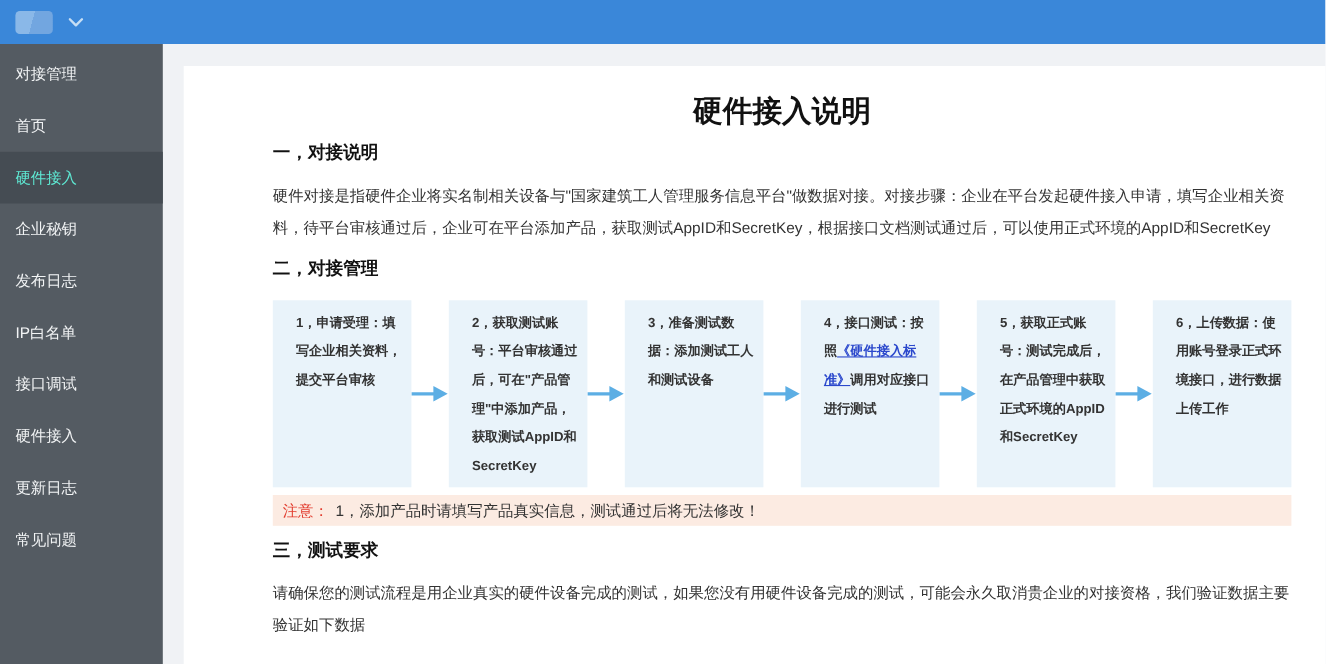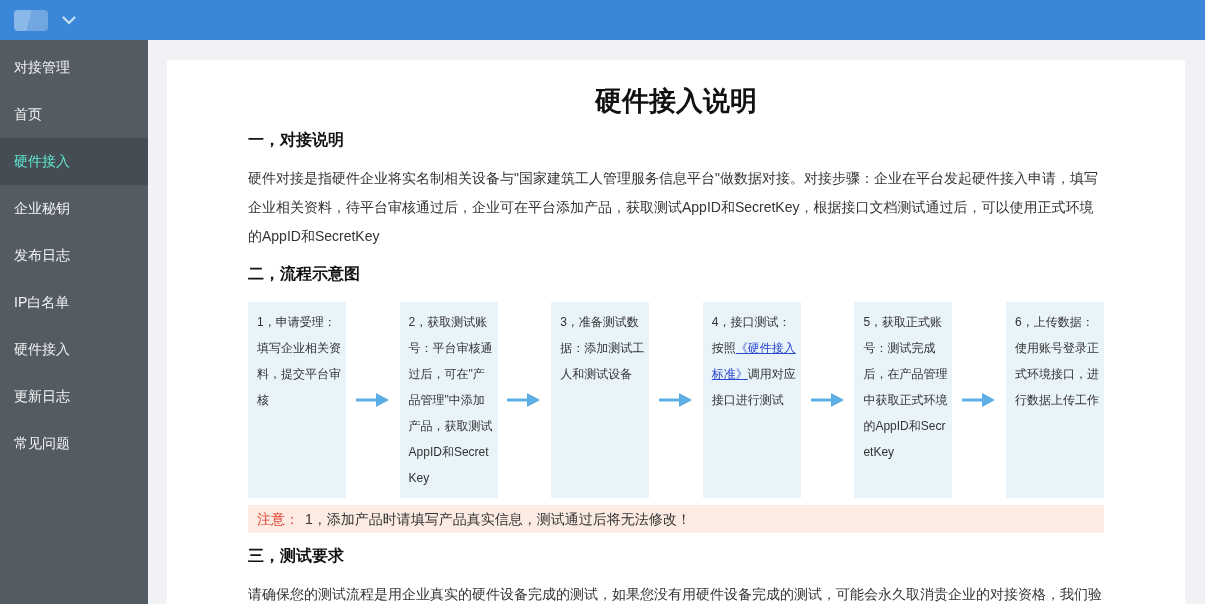--- a/index.html
+++ b/index.html
@@ -34,24 +34,25 @@
     background:#ffffff; min-height:640px;
     padding:25px 81px 40px 81px;
   }
   
   h1.page-title { text-align:center; font-size:27px; line-height:32px; color:#111; }
   h2.sec { font-size:16px; line-height:28px; margin-top:9px; color:#111; }
   p.body-text { font-size:14px; line-height:29px; margin-top:10px; color:#333; }
   
   .flow { display:flex; align-items:stretch; margin-top:14px; }
   .flow-box {
-    width:98px; flex:none;
-    background:#e9f3fa; padding:7px 4px 7px 9px;
+    width:126px; flex:none;
+    background:#e9f3fa; padding:7px 4px 7px 21px;
     font-size:12px; line-height:26px; color:#333;
     word-break:break-all;
+    font-weight:bold;
   }
   .flow-arrow {
     flex:1; display:flex; align-items:center; justify-content:center;
   }
   .flow a.std-link { color:#2b48cc; text-decoration:underline; }
   
   .notice {
     margin-top:7px; background:#fcebe2;
     font-size:14px; line-height:20px; padding:4px 9px;
   }
@@ -70,33 +71,34 @@
 </header>
 
 <div class="wrap">
   <nav class="sidebar" id="sidebar">
       <div class="side-item">对接管理</div>
       <div class="side-item">首页</div>
       <div class="side-item active">硬件接入</div>
       <div class="side-item">企业秘钥</div>
       <div class="side-item">发布日志</div>
       <div class="side-item">IP白名单</div>
+      <div class="side-item">接口调试</div>
       <div class="side-item">硬件接入</div>
       <div class="side-item">更新日志</div>
       <div class="side-item">常见问题</div>
     </nav>
 
   <main class="content">
     <div class="panel">
       <h1 class="page-title">硬件接入说明</h1>
 
       <h2 class="sec">一，对接说明</h2>
       <p class="body-text">硬件对接是指硬件企业将实名制相关设备与"国家建筑工人管理服务信息平台"做数据对接。对接步骤：企业在平台发起硬件接入申请，填写企业相关资料，待平台审核通过后，企业可在平台添加产品，获取测试AppID和SecretKey，根据接口文档测试通过后，可以使用正式环境的AppID和SecretKey</p>
 
-      <h2 class="sec">二，流程示意图</h2>
+      <h2 class="sec">二，对接管理</h2>
       <div class="flow" id="flow">
           <div class="flow-box"><span>1，申请受理：填写企业相关资料，提交平台审核</span></div>
           <div class="flow-arrow">
             <svg width="34" height="16" viewBox="0 0 34 16">
               <path d="M0 8 H22" stroke="#5caee4" stroke-width="3"></path>
               <path d="M20 1 L33 8 L20 15 Z" fill="#5caee4"></path>
             </svg>
           </div>
           <div class="flow-box"><span>2，获取测试账号：平台审核通过后，可在"产品管理"中添加产品，获取测试AppID和SecretKey</span></div>
           <div class="flow-arrow">

